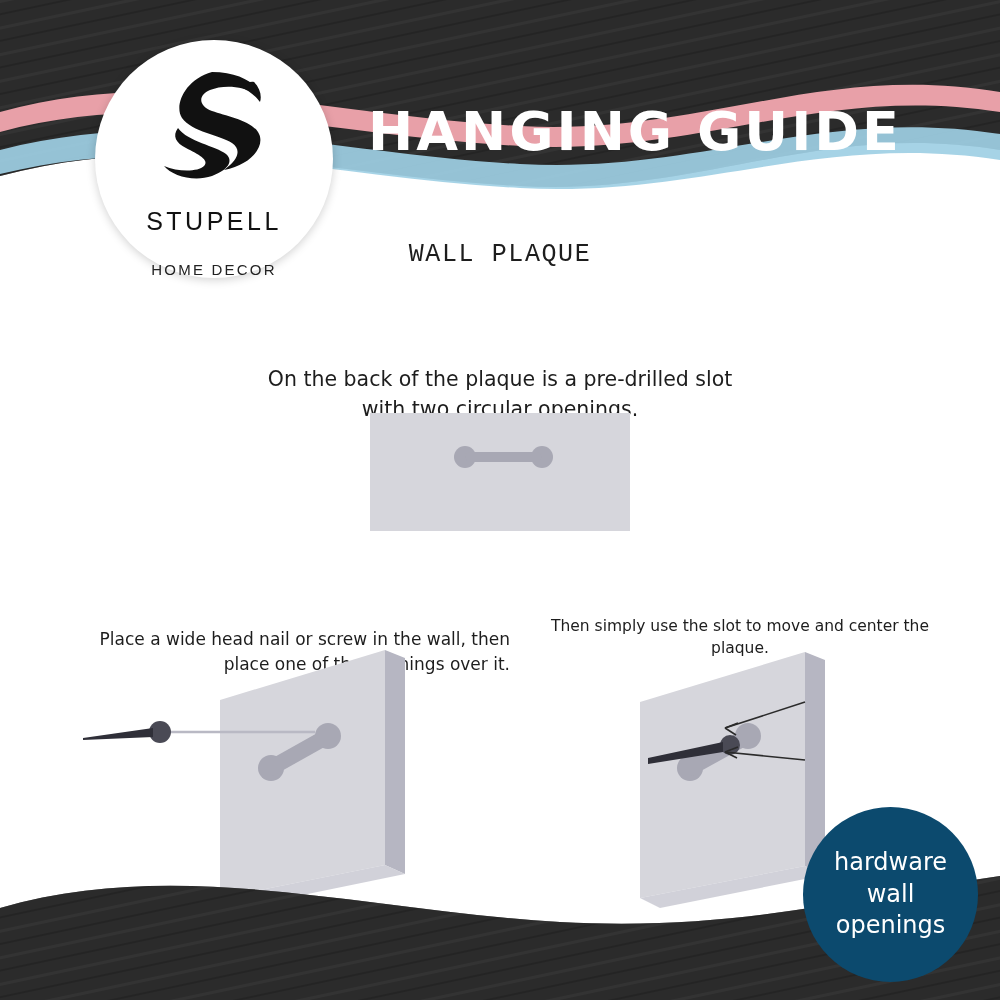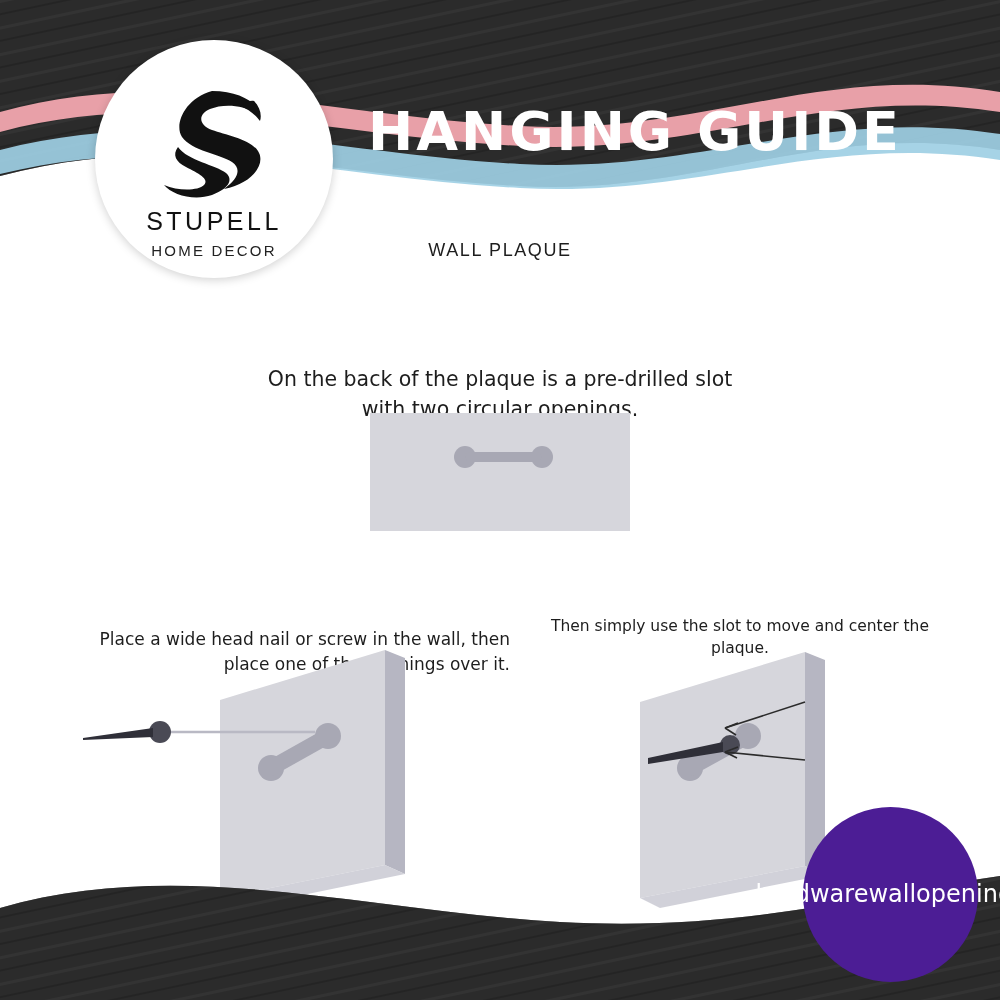--- a/index.html
+++ b/index.html
@@ -38,21 +38,21 @@
     left: 95px;
     top: 40px;
     width: 238px;
     height: 238px;
     border-radius: 50%;
     background: #ffffff;
     box-shadow: 0 2px 10px rgba(0,0,0,0.18);
     display: flex;
     flex-direction: column;
     align-items: center;
-    justify-content: center;
+    justify-content: space-between;
     z-index: 6;
   }
   .logo-mark {
     margin-top: 26px;
     width: 120px;
     height: 118px;
   }
   .logo-name {
     font-size: 25px;
     letter-spacing: 3.5px;
@@ -84,23 +84,23 @@
     z-index: 5;
     margin-top: 48px;
   }
   .sub-title {
     position: absolute;
     left: 300px;
     top: 240px;
     width: 400px;
     text-align: center;
     color: #1d1d1d;
-    font-size: 18px;
+    font-size: 25px;
     letter-spacing: 1.6px;
-    font-family: Liberation Sans, sans-serif;
+    font-family: Liberation Mono, monospace;
   }
 
   .step-text {
     position: absolute;
     text-align: center;
     color: #1d1d1d;
     line-height: 1.45;
     font-family: "DejaVu Sans", sans-serif;
     margin-top: 35px;
   }
@@ -133,23 +133,23 @@
   .d3 { left: 630px; top: 640px; }
 
   
   .hw-badge {
     position: absolute;
     right: 22px;
     bottom: 18px;
     width: 175px;
     height: 175px;
     border-radius: 50%;
-    background: #4c1d95;
+    background: #0c4a6e;
     display: flex;
-    flex-direction: row;
+    flex-direction: column;
     align-items: center;
     justify-content: center;
     z-index: 7;
     color: #ffffff;
     font-size: 24px;
     line-height: 1.32;
     text-align: center;
     font-family: "DejaVu Sans", sans-serif;
   }
 </style>

